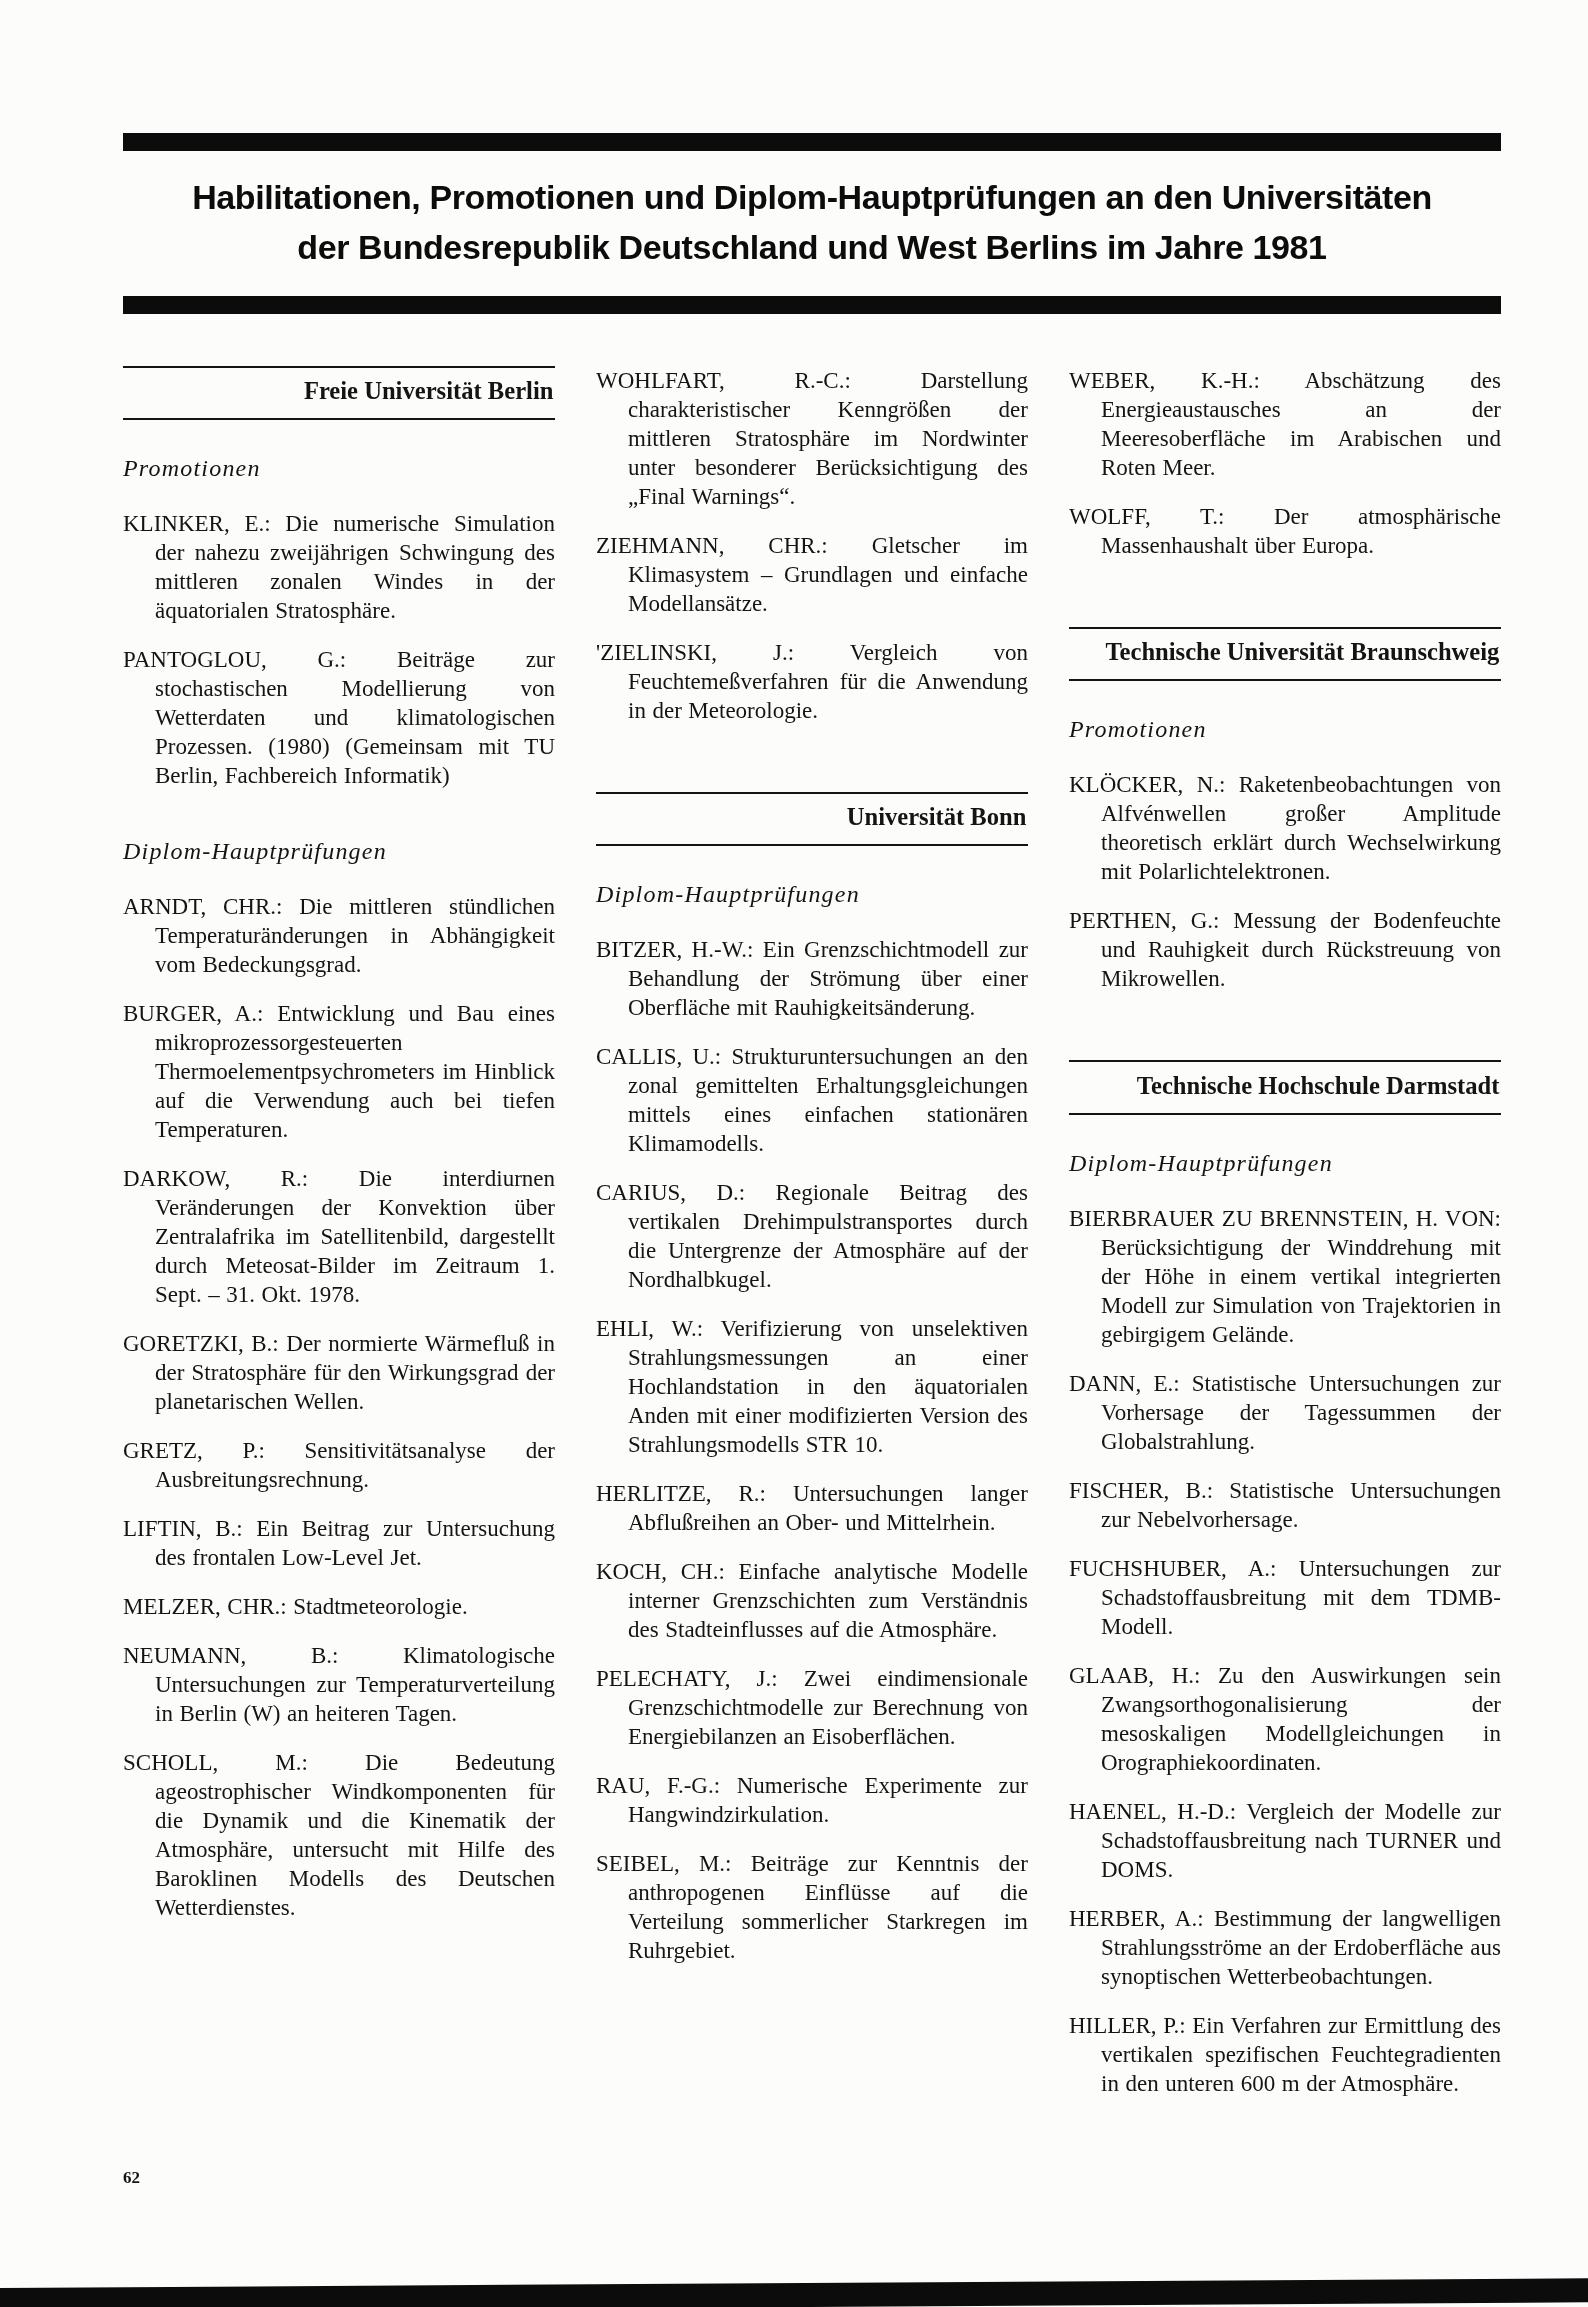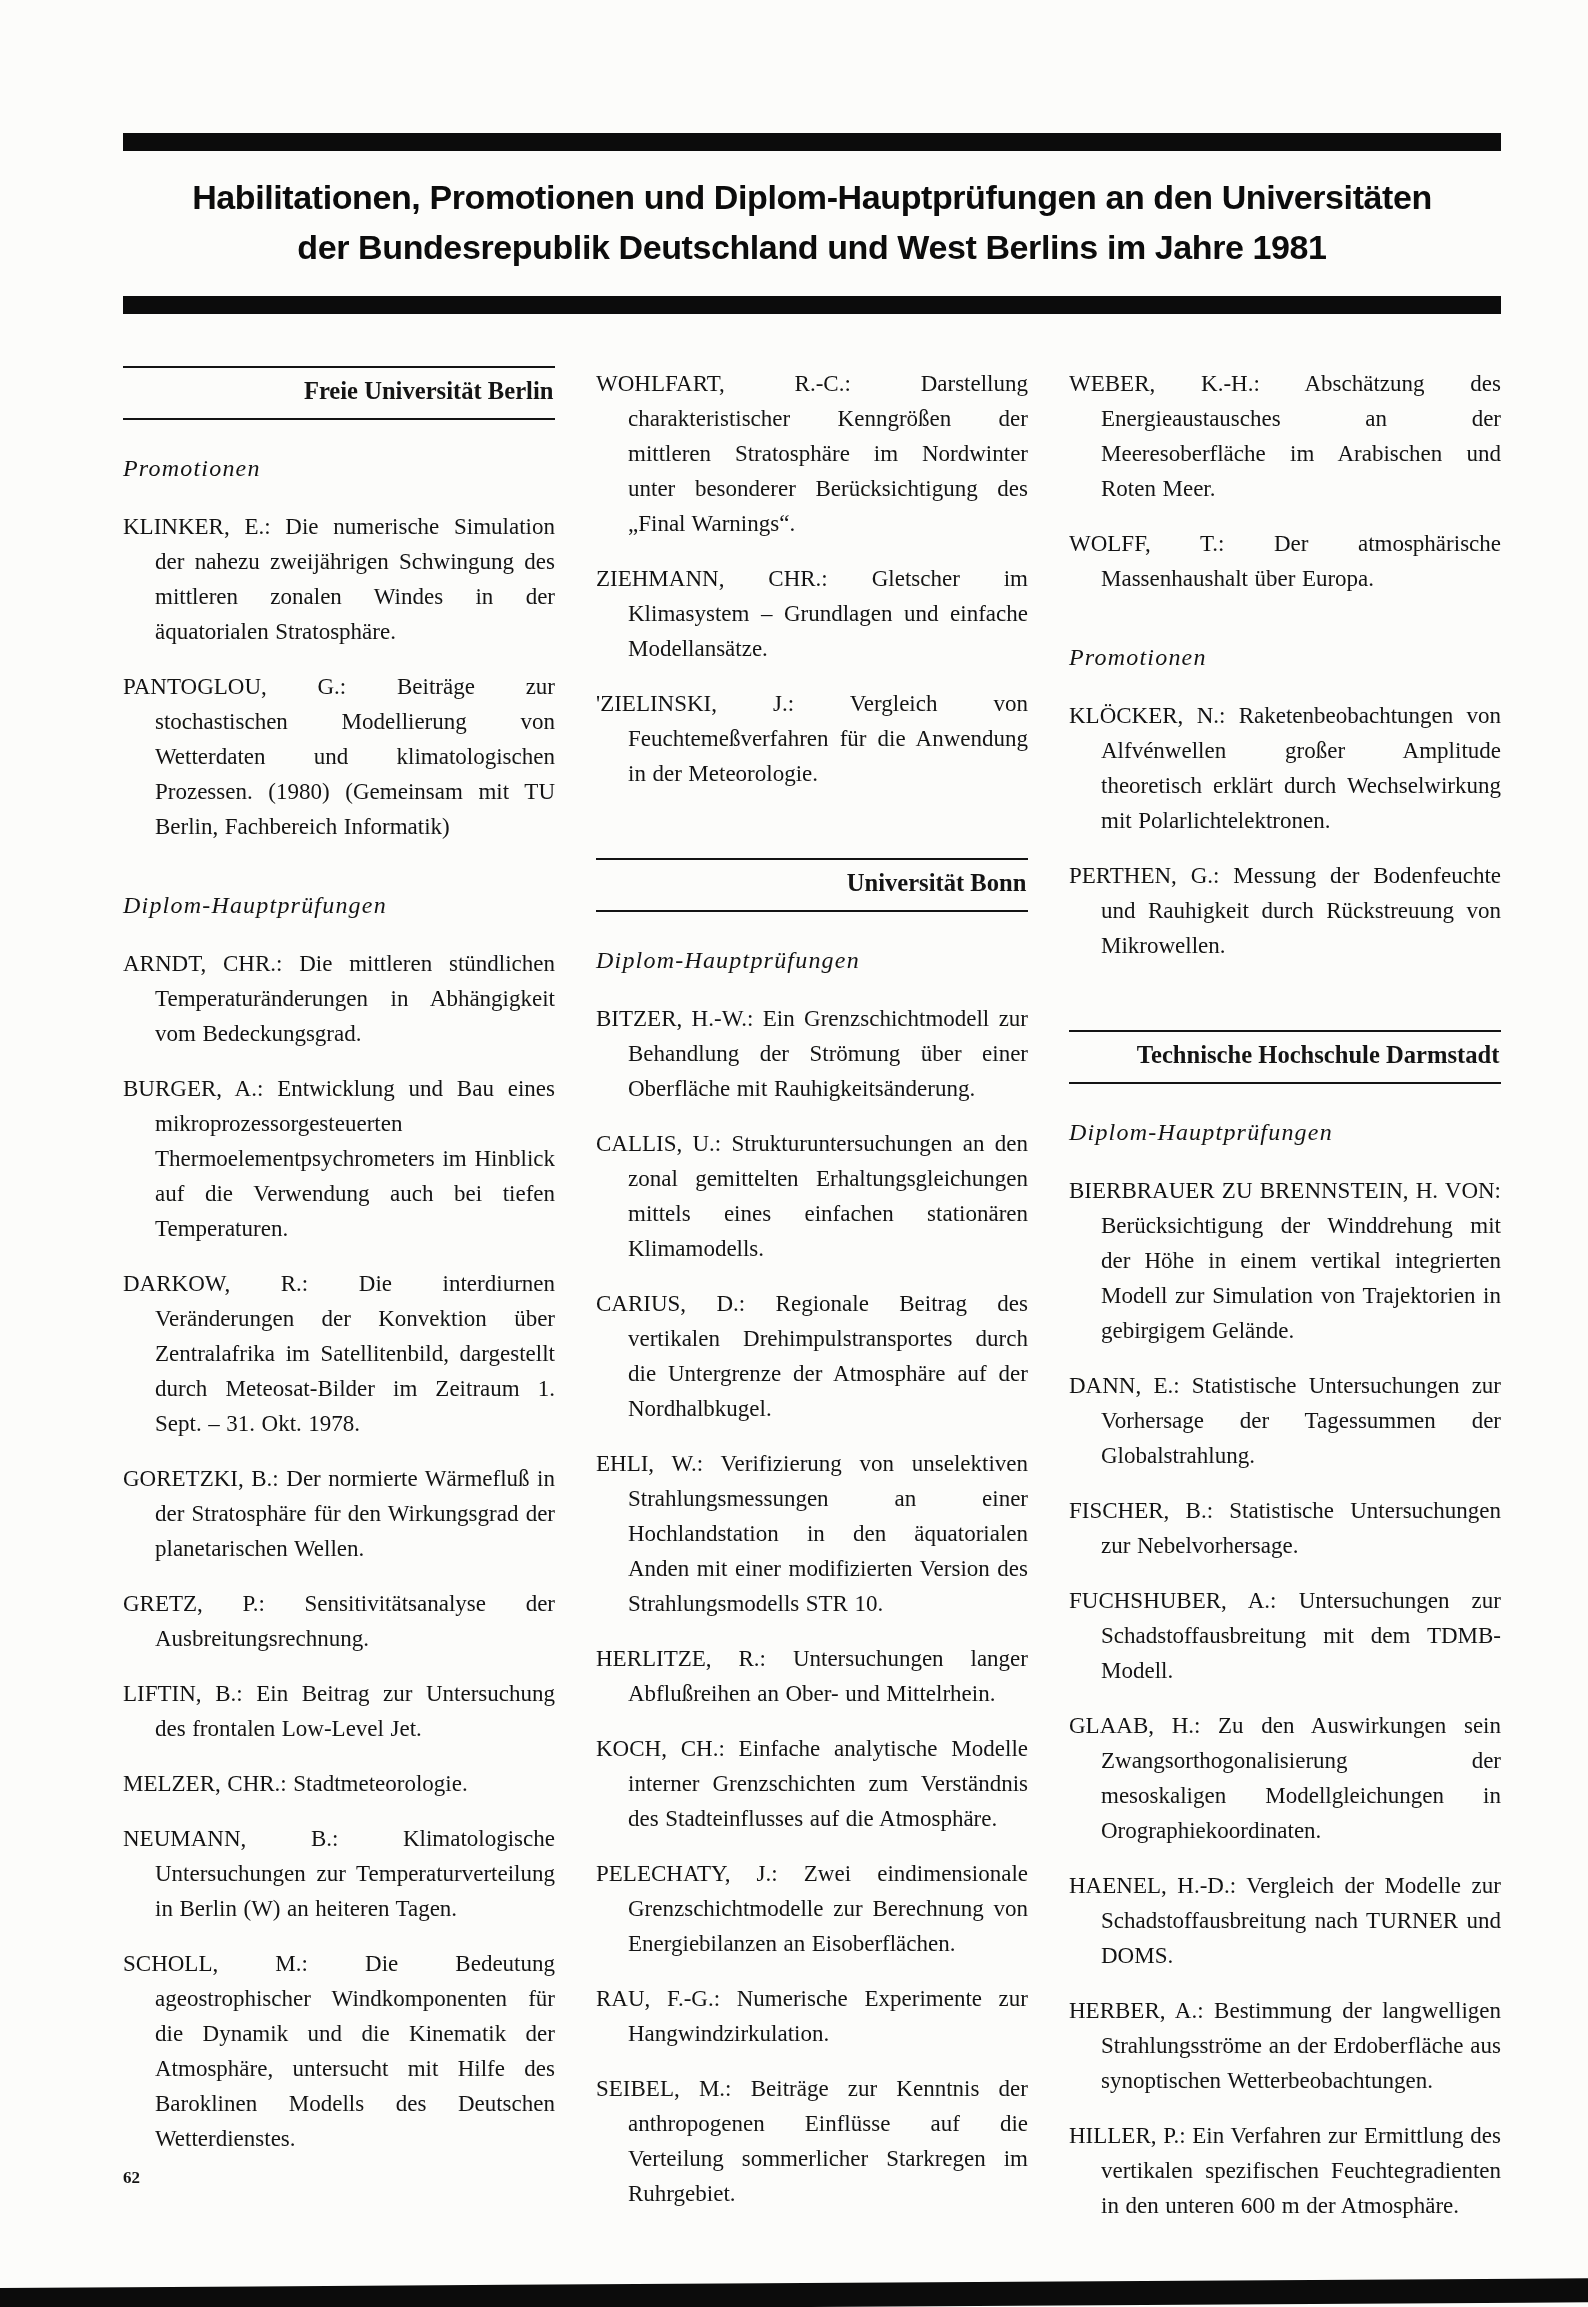--- a/index.html
+++ b/index.html
@@ -65,21 +65,21 @@
     font-style: italic;
     font-weight: normal;
     text-align: left;
     letter-spacing: 1.2px;
     margin-top: 48px;
     margin-bottom: 27px;
   }
   .section-header + .subheading { margin-top: 35px; }
   .entry {
     font-size: 23px;
-    line-height: 35px;
+    line-height: 29px;
     padding-left: 32px;
     text-indent: -32px;
     margin-bottom: 20px;
     word-spacing: 0.8px;
   }
   .page-number {
     position: absolute;
     left: 123px;
     bottom: 119px;
     font-size: 17px;
@@ -139,20 +139,21 @@
         <p class="entry">EHLI, W.: Verifizierung von unselektiven Strahlungsmessungen an einer Hochlandstation in den äquatorialen Anden mit einer modifizierten Version des Strahlungsmodells STR 10.</p>
         <p class="entry">HERLITZE, R.: Untersuchungen langer Abflußreihen an Ober- und Mittelrhein.</p>
         <p class="entry">KOCH, CH.: Einfache analytische Modelle interner Grenzschichten zum Verständnis des Stadteinflusses auf die Atmosphäre.</p>
         <p class="entry">PELECHATY, J.: Zwei eindimensionale Grenzschichtmodelle zur Berechnung von Energiebilanzen an Eisoberflächen.</p>
         <p class="entry">RAU, F.-G.: Numerische Experimente zur Hangwindzirkulation.</p>
         <p class="entry">SEIBEL, M.: Beiträge zur Kenntnis der anthropogenen Einflüsse auf die Verteilung sommerlicher Starkregen im Ruhrgebiet.</p>
       </div>
     <div class="column">
         <p class="entry">WEBER, K.-H.: Abschätzung des Energieaustausches an der Meeresoberfläche im Arabischen und Roten Meer.</p>
         <p class="entry">WOLFF, T.: Der atmosphärische Massenhaushalt über Europa.</p>
+        <h2 class="section-header">Technische Universität Braunschweig</h2>
         <h3 class="subheading">Promotionen</h3>
         <p class="entry">KLÖCKER, N.: Raketenbeobachtungen von Alfvénwellen großer Amplitude theoretisch erklärt durch Wechselwirkung mit Polarlichtelektronen.</p>
         <p class="entry">PERTHEN, G.: Messung der Bodenfeuchte und Rauhigkeit durch Rückstreuung von Mikrowellen.</p>
         <h2 class="section-header">Technische Hochschule Darmstadt</h2>
         <h3 class="subheading">Diplom-Hauptprüfungen</h3>
         <p class="entry">BIERBRAUER ZU BRENNSTEIN, H. VON: Berücksichtigung der Winddrehung mit der Höhe in einem vertikal integrierten Modell zur Simulation von Trajektorien in gebirgigem Gelände.</p>
         <p class="entry">DANN, E.: Statistische Untersuchungen zur Vorhersage der Tagessummen der Globalstrahlung.</p>
         <p class="entry">FISCHER, B.: Statistische Untersuchungen zur Nebelvorhersage.</p>
         <p class="entry">FUCHSHUBER, A.: Untersuchungen zur Schadstoffausbreitung mit dem TDMB-Modell.</p>
         <p class="entry">GLAAB, H.: Zu den Auswirkungen sein Zwangsorthogonalisierung der mesoskaligen Modellgleichungen in Orographiekoordinaten.</p>

